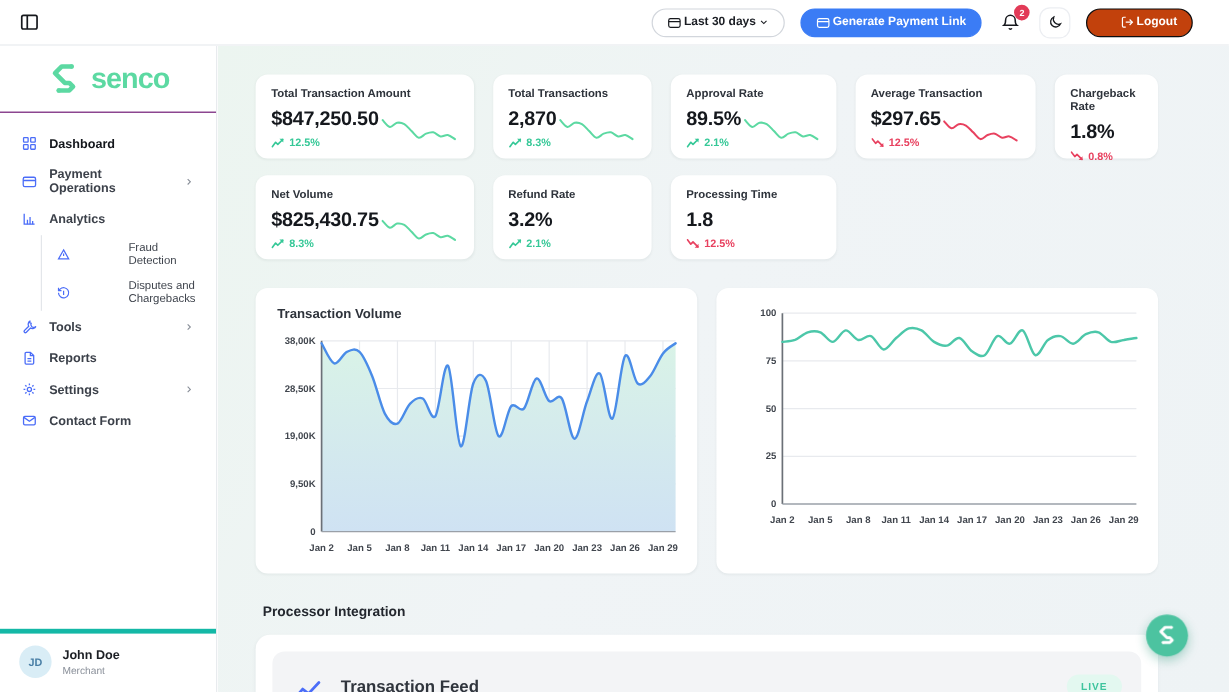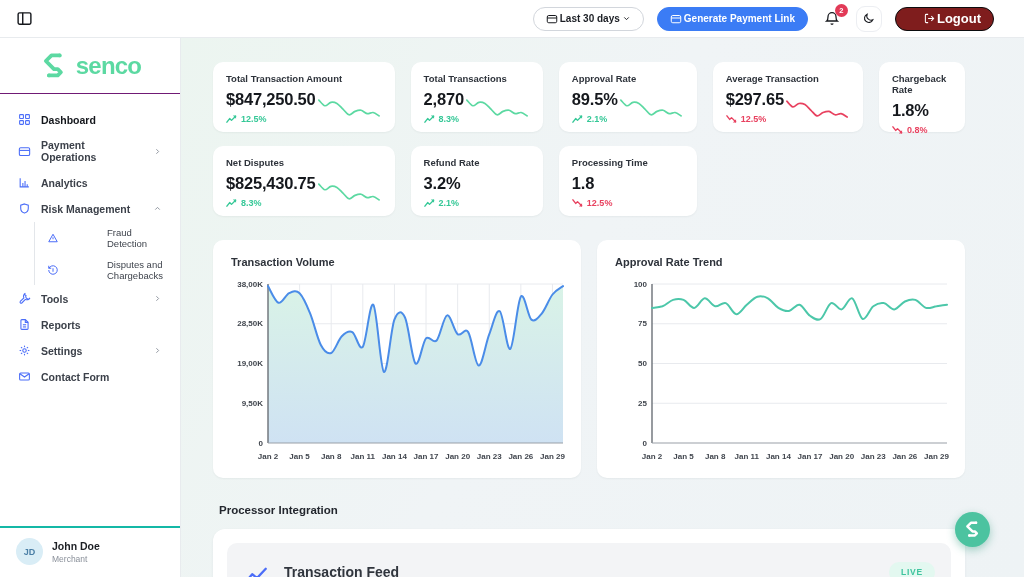--- a/index.html
+++ b/index.html
@@ -12,40 +12,40 @@
   
   .topbar { position:fixed; top:0; left:0; right:0; height:38px; background:#fff;
     border-bottom:1px solid #e8ebee; display:flex; align-items:center;
     justify-content:space-between; padding:0 30px 0 14px; z-index:20; }
   .panel-btn { background:none; border:none; cursor:pointer; padding:2px; display:flex; }
   .topbar-right { display:flex; align-items:center; gap:13px; }
   .pill { display:inline-flex; align-items:center; gap:2px; height:24px; border-radius:14px;
     font-size:10px; font-weight:700; padding:0 12px; border:1px solid #d2d6dc;
     background:#fff; color:#1b1e24; cursor:pointer; white-space:nowrap; }
   .pill.primary { background:#3b7cf5; border-color:#3b7cf5; color:#fff; }
-  .pill.dark { background:#7f1d1d; border-color:#0b0c0e; color:#fff; font-size:13px;padding-left:28px; }
+  .pill.dark { background:#c2410c; border-color:#0b0c0e; color:#fff; font-size:10px;padding-left:28px; }
   .icon-btn { position:relative; background:none; border:none; cursor:pointer; padding:3px; display:flex; align-items:center; justify-content:center; }
   .icon-btn.moon { width:26px; height:26px; border:1px solid #eceef2; border-radius:9px; background:#fff; }
   .badge { position:absolute; top:-4px; right:-5px; background:#e23a57; color:#fff;
     font-size:7.5px; font-weight:700; min-width:13px; height:13px; border-radius:8px;
     display:flex; align-items:center; justify-content:center; padding:0 2px; }
 
   
   .sidebar { position:fixed; top:38px; left:0; bottom:0; width:181px; background:#fff;
     border-right:1px solid #e8ebee; display:flex; flex-direction:column; z-index:10; }
   .logo { display:flex; align-items:center; gap:7px; padding:13px 16px 12px; border-bottom:1px solid #701a75; cursor:pointer;justify-content:center; }
   .logo-text { color:#5cd9a2; font-size:24px; font-weight:800; letter-spacing:-0.8px; line-height:1; }
   nav { flex:1; padding:13px 10px 0; }
   .nav-item { display:flex; align-items:center; gap:10px; padding:6px 8px; margin-bottom:1px;
     font-size:10.5px; color:#3c414a; font-weight:600; border-radius:6px; cursor:pointer; }
   .nav-item .nlabel { flex:1; }
   .nav-item.active .nlabel { font-weight:800; color:#13161b; }
   .nav-children { margin:0 0 1px 24px; border-left:1px solid #e3e6ea; padding-left:6px; }
   .nav-item.child { font-size:9.5px; padding:4.5px 6px; font-weight:500; color:#3f444d;gap:48px; }
-  .user { border-top:2px solid #14b8a6; padding:10px 16px 12px; display:flex; gap:9px; align-items:center; cursor:pointer; }
+  .user { border-top:4px solid #14b8a6; padding:10px 16px 12px; display:flex; gap:9px; align-items:center; cursor:pointer; }
   .avatar { width:27px; height:27px; border-radius:50%; background:#d9edf6; color:#4a7fa6;
     font-size:9px; font-weight:700; display:flex; align-items:center; justify-content:center; flex:none; }
   .uname { font-size:10.5px; font-weight:700; color:#1c1f24; }
   .urole { font-size:8.5px; color:#8a909a; margin-top:2px; }
 
   
   main { position:absolute; left:181px; top:38px; width:843px; height:539px;
     padding:24px 0 0 32px; background:linear-gradient(120deg,#ecf5f0 0%,#f0f4f6 45%,#eef3f5 100%); overflow:hidden; }
   .content { width:752px; }
   .stats-grid { display:grid; grid-template-columns:repeat(5,1fr); gap:14px 16px; }
@@ -160,29 +160,20 @@
     </div>
     <div class="nav-item">
       <svg width="13" height="13" viewBox="0 0 24 24" fill="none" stroke="#4b6df8" stroke-width="2">
           <path d="M4 4v16h16"></path>
           <line x1="9" y1="20" x2="9" y2="13"></line>
           <line x1="13" y1="20" x2="13" y2="9"></line>
           <line x1="17" y1="20" x2="17" y2="15"></line>
         </svg>
       <span class="nlabel">Analytics</span>
     </div>
-    <div class="nav-item">
-      <svg width="13" height="13" viewBox="0 0 24 24" fill="none" stroke="#4b6df8" stroke-width="2">
-          <path d="M12 3.5 19 6v5.5c0 4.6-3 7.8-7 9-4-1.2-7-4.4-7-9V6z"></path>
-        </svg>
-      <span class="nlabel">Risk Management</span>
-      <svg class="chev" width="9" height="9" viewBox="0 0 24 24" fill="none" stroke="#878d97" stroke-width="2.4">
-          <polyline points="6 15 12 9 18 15"></polyline>
-        </svg>
-    </div>
     <div class="nav-children">
       <div class="nav-item child">
         <svg width="12" height="12" viewBox="0 0 24 24" fill="none" stroke="#4b6df8" stroke-width="2">
             <path d="M12 4.5 20.5 19.5H3.5z"></path>
             <line x1="12" y1="10.5" x2="12" y2="14.5"></line>
             <line x1="12" y1="16.6" x2="12" y2="16.7"></line>
           </svg>
         <span class="nlabel">Fraud Detection</span>
       </div>
       <div class="nav-item child">
@@ -341,21 +332,21 @@
                   <polygon points="7.5,8.7 11,8.7 11,5.2" fill="currentColor"></polygon>
                 </svg>
           <span class="stat-pct">0.8%</span>
         </div>
       </div>
 
     </div>
   </div>
 
   <div class="stat-card">
-    <div class="stat-title">Net Disputes</div>
+    <div class="stat-title">Net Volume</div>
     <div class="stat-row">
       <div>
         <div class="stat-value">$825,430.75</div>
         <div class="stat-change up">
           <svg class="trend-up" width="11" height="10" viewBox="0 0 12 10" fill="none">
                   <polyline points="1,8.5 4,4.5 6,6.5 10.5,2" stroke="currentColor" stroke-width="1.5" stroke-linecap="round" stroke-linejoin="round"></polyline>
                   <polygon points="7.5,1.3 11,1.3 11,4.8" fill="currentColor"></polygon>
                 </svg>
 
           <span class="stat-pct">8.3%</span>
@@ -442,21 +433,20 @@
             <text x="136.82142857142856" y="182" font-size="8" font-weight="600" fill="#41464e" text-anchor="middle">Jan 11</text>
             <text x="168.42857142857144" y="182" font-size="8" font-weight="600" fill="#41464e" text-anchor="middle">Jan 14</text>
             <text x="200.03571428571428" y="182" font-size="8" font-weight="600" fill="#41464e" text-anchor="middle">Jan 17</text>
             <text x="231.64285714285714" y="182" font-size="8" font-weight="600" fill="#41464e" text-anchor="middle">Jan 20</text>
             <text x="263.25" y="182" font-size="8" font-weight="600" fill="#41464e" text-anchor="middle">Jan 23</text>
             <text x="294.8571428571429" y="182" font-size="8" font-weight="600" fill="#41464e" text-anchor="middle">Jan 26</text>
             <text x="326.4642857142857" y="182" font-size="8" font-weight="600" fill="#41464e" text-anchor="middle">Jan 29</text>
           </svg>
       </section>
       <section class="chart-card">
-        <h3>Approval Rate Trend</h3>
         <svg class="chart-svg" id="chart-1" viewBox="0 0 342 190">
             <line x1="42" y1="126.25" x2="337" y2="126.25" stroke="#e8eaee" stroke-width="1"></line>
             <line x1="42" y1="86.5" x2="337" y2="86.5" stroke="#e8eaee" stroke-width="1"></line>
             <line x1="42" y1="46.75" x2="337" y2="46.75" stroke="#e8eaee" stroke-width="1"></line>
             <line x1="42" y1="7" x2="337" y2="7" stroke="#e8eaee" stroke-width="1"></line>
             <line x1="42" y1="7" x2="42" y2="166" stroke="#6b7077" stroke-width="1.4"></line>
             <line x1="42" y1="166" x2="337" y2="166" stroke="#9aa0a8" stroke-width="1.2"></line>
             <path d="M42.0,30.9 C43.8,30.6 49.0,30.6 52.5,29.3 C56.0,27.9 59.6,24.0 63.1,22.9 C66.6,21.8 70.1,21.6 73.6,22.9 C77.1,24.2 80.6,31.1 84.1,30.9 C87.7,30.6 91.2,21.6 94.7,21.3 C98.2,21.0 101.7,28.5 105.2,29.3 C108.7,30.1 112.2,24.8 115.8,26.1 C119.3,27.4 122.8,36.9 126.3,37.2 C129.8,37.5 133.3,30.6 136.8,27.7 C140.3,24.8 143.8,20.8 147.4,19.7 C150.9,18.7 154.4,19.5 157.9,21.3 C161.4,23.2 164.9,28.7 168.4,30.9 C171.9,33.0 175.5,34.6 179.0,34.0 C182.5,33.5 186.0,26.9 189.5,27.7 C193.0,28.5 196.5,36.4 200.0,38.8 C203.5,41.2 207.1,44.1 210.6,42.0 C214.1,39.9 217.6,27.7 221.1,26.1 C224.6,24.5 228.1,33.2 231.6,32.4 C235.2,31.6 238.7,19.7 242.2,21.3 C245.7,22.9 249.2,40.7 252.7,42.0 C256.2,43.3 259.7,31.9 263.3,29.3 C266.8,26.6 270.3,25.5 273.8,26.1 C277.3,26.6 280.8,32.7 284.3,32.4 C287.8,32.2 291.3,26.1 294.9,24.5 C298.4,22.9 301.9,21.8 305.4,22.9 C308.9,24.0 312.4,29.8 315.9,30.9 C319.4,31.9 323.0,29.8 326.5,29.3 C330.0,28.7 335.2,27.9 337.0,27.7" fill="none" stroke="#4cc7a9" stroke-width="2" stroke-linecap="round"></path>
             <text x="37" y="168.5" font-size="8" font-weight="600" fill="#41464e" text-anchor="end">0</text>
             <text x="37" y="128.75" font-size="8" font-weight="600" fill="#41464e" text-anchor="end">25</text>

